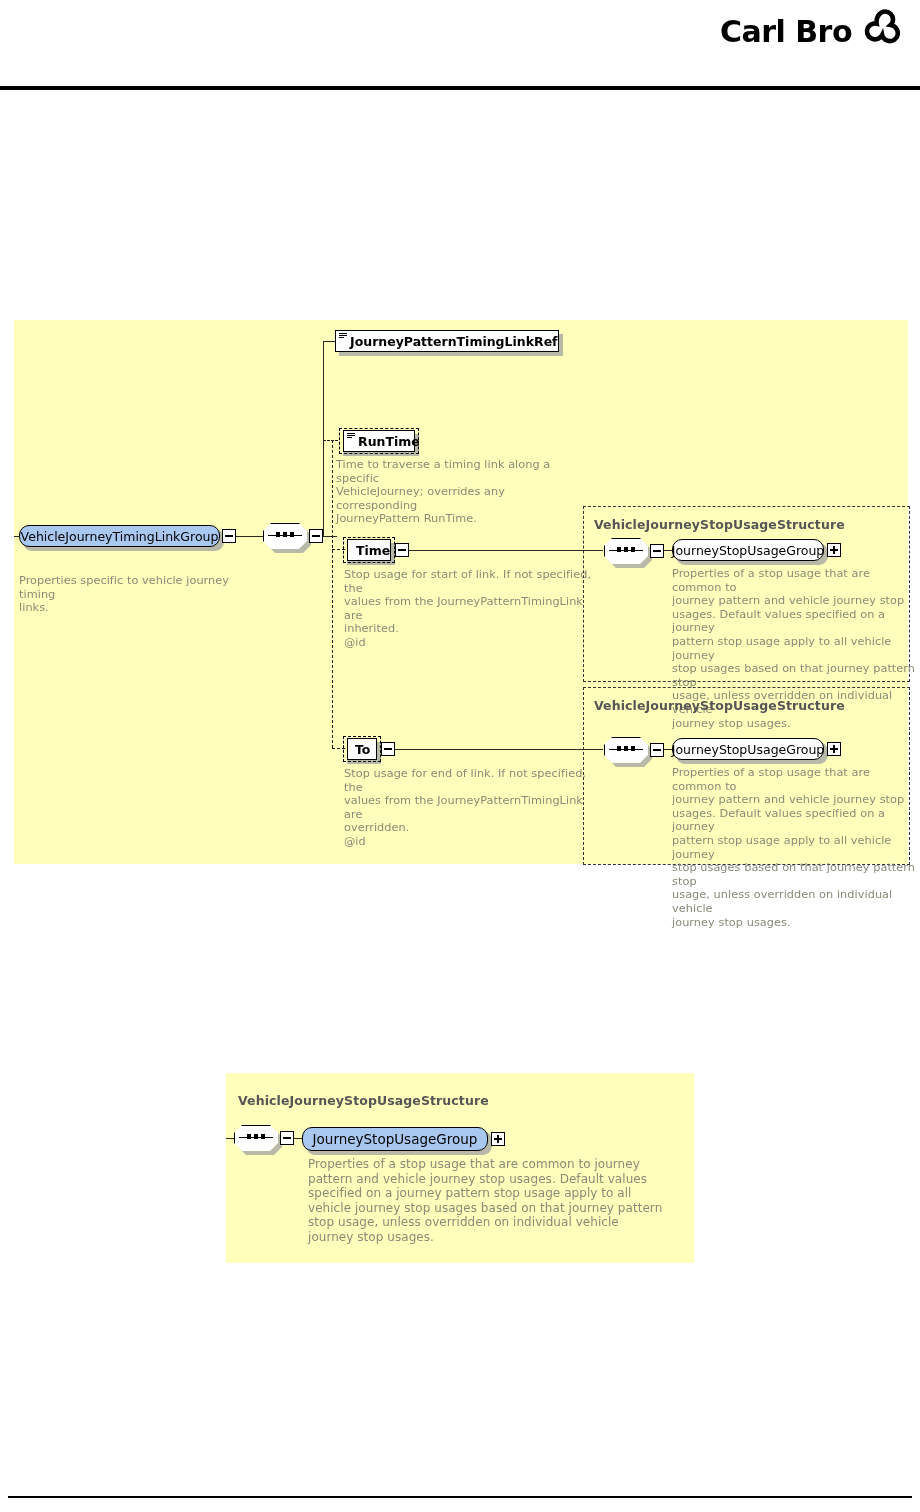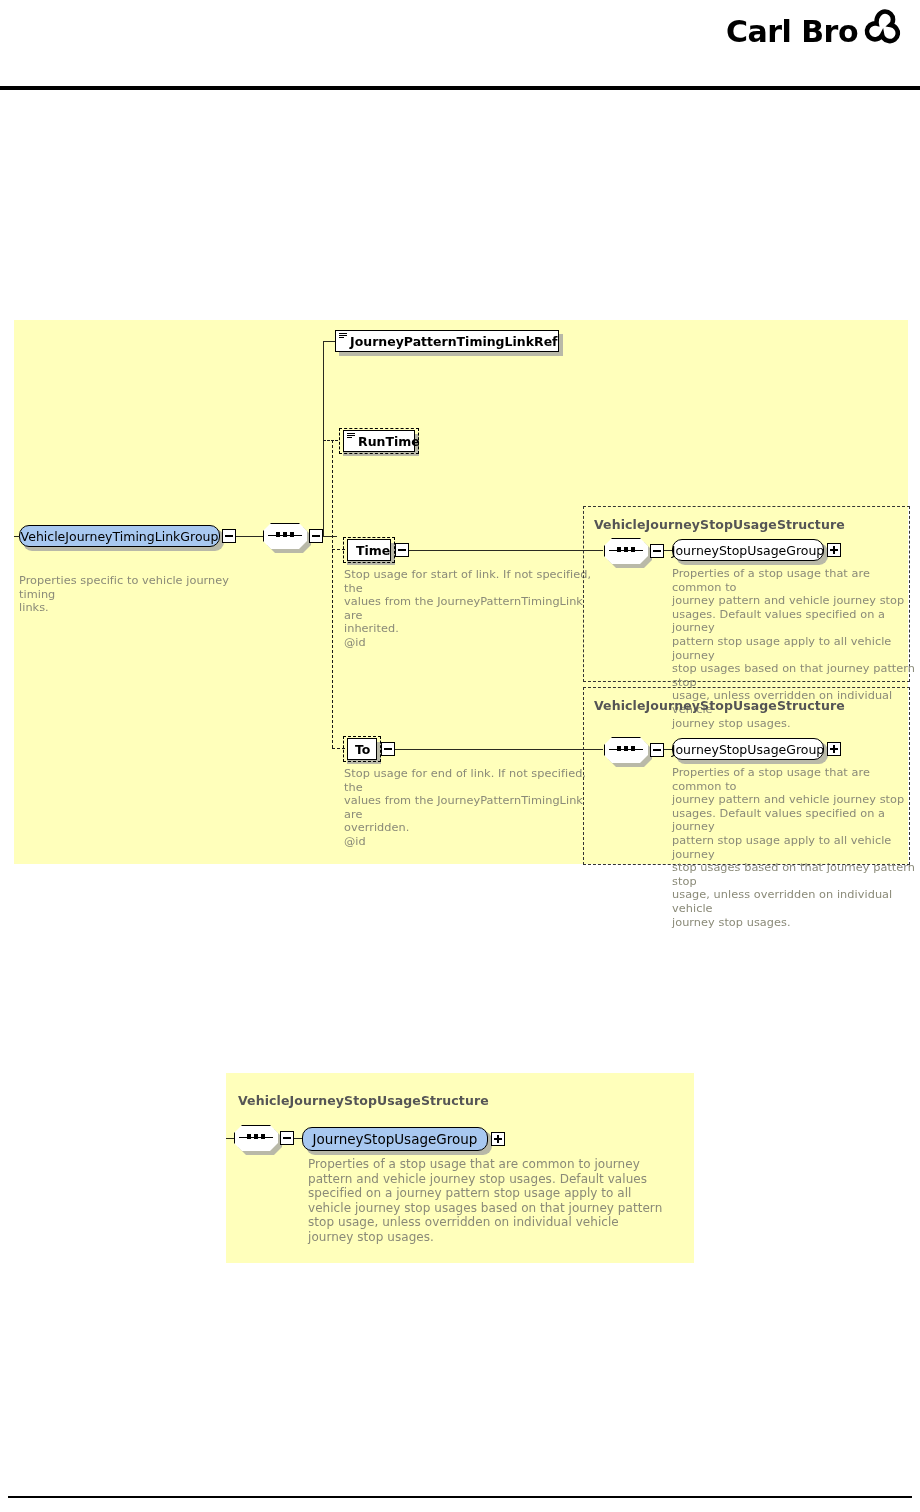--- a/index.html
+++ b/index.html
@@ -4,21 +4,21 @@
 <style>
   html,body{margin:0;padding:0;}
   body{
     width:920px;height:1512px;position:relative;background:#ffffff;
     font-family:"DejaVu Sans","Liberation Sans",sans-serif;
     -webkit-font-smoothing:antialiased;
   }
 
   
   .page-header{position:absolute;left:0;top:0;width:920px;height:90px;}
-  .brand{position:absolute;right:12px;top:8px;display:flex;align-items:center;gap:4px;}
+  .brand{position:absolute;right:12px;top:8px;display:flex;align-items:center;gap:10px;}
   .brand-text{font-family:"DejaVu Sans","Liberation Sans",sans-serif;font-size:30px;font-weight:700;color:#000;letter-spacing:-0.5px;}
   .brand-mark{width:46px;height:46px;position:relative;}
   .header-rule{position:absolute;left:0;top:86px;width:920px;height:4px;background:#000;}
 
   
   .footer-rule{position:absolute;left:8px;top:1496px;width:904px;height:2px;background:#000;}
 
   
   .xsd-canvas{position:absolute;background:#ffffbb;}
 
@@ -156,20 +156,23 @@
   <div class="shadow" style="left:329px;top:114px;width:76px;height:22px;"></div>
   <div class="opt-wrap" style="left:325px;top:108px;width:80px;height:26px;"></div>
   <div class="elem-node" style="left:329px;top:110px;width:72px;height:22px;">
     <span class="elem-tick">
         <i></i>
         <i></i>
         <i></i>
       </span>
     <span>RunTime</span>
   </div>
+  <div class="doc" style="left:322px;top:138px;width:250px;">Time to traverse a timing link along a specific
+VehicleJourney; overrides any corresponding
+JourneyPattern RunTime.</div>
 
   <div class="shadow" style="left:333px;top:223px;width:48px;height:22px;"></div>
   <div class="opt-wrap" style="left:329px;top:217px;width:52px;height:26px;"></div>
   <div class="elem-node" style="left:333px;top:219px;width:44px;height:22px;padding-left:8px;">
     <span>Time</span>
   </div>
   <div class="tog" style="left:381px;top:223px;"></div>
   <div class="doc" style="left:330px;top:248px;width:250px;">Stop usage for start of link. If not specified, the
 values from the JourneyPatternTimingLink are
 inherited.

